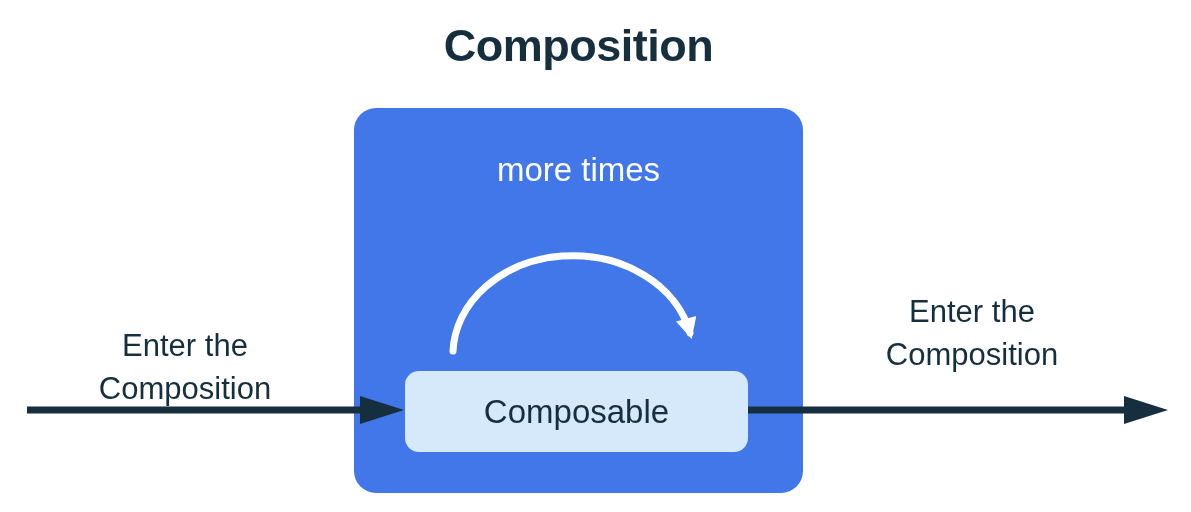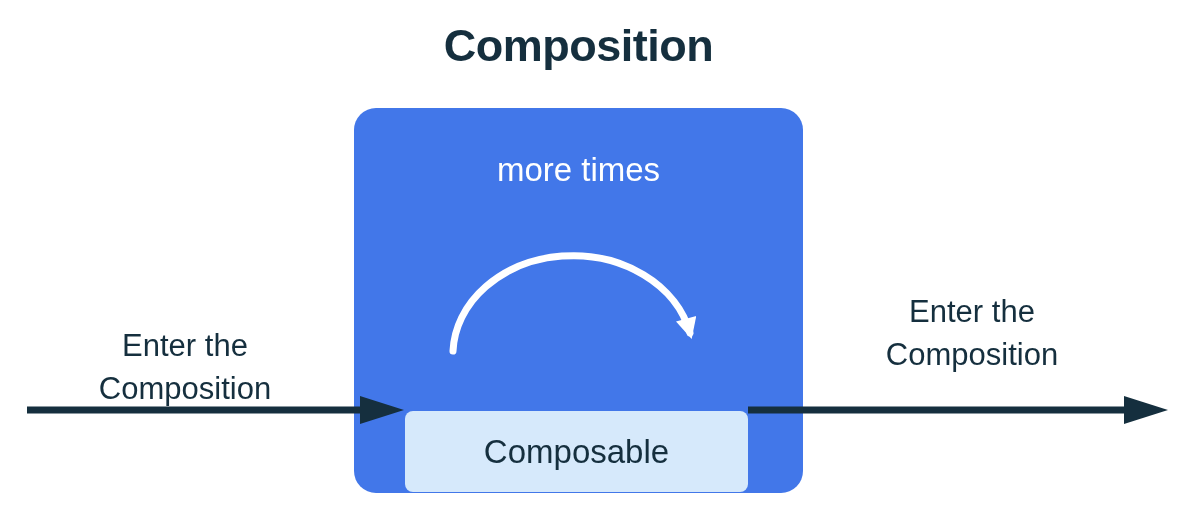--- a/index.html
+++ b/index.html
@@ -32,25 +32,24 @@
   }
   .recompose-label{
     position:absolute;left:0;top:40px;width:100%;
     text-align:center;
     color:var(--white);
     font-size:33px;line-height:43px;
   }
   .composable-box{
     position:absolute;left:405px;top:371px;width:343px;height:81px;
     background:var(--light-blue);
-    border-radius:8px;
+    border-radius:14px;
     display:flex;align-items:center;justify-content:center;
     color:var(--dark);
     font-size:33px;
-    margin-top:40px;
   }
   .side-label{
     position:absolute;top:290px;width:300px;
     text-align:center;
     color:var(--dark);
     font-size:31px;line-height:43px;
   }
   .enter-label{left:35px;margin-top:34px;}
   .leave-label{left:822px;}
   svg.overlay{

